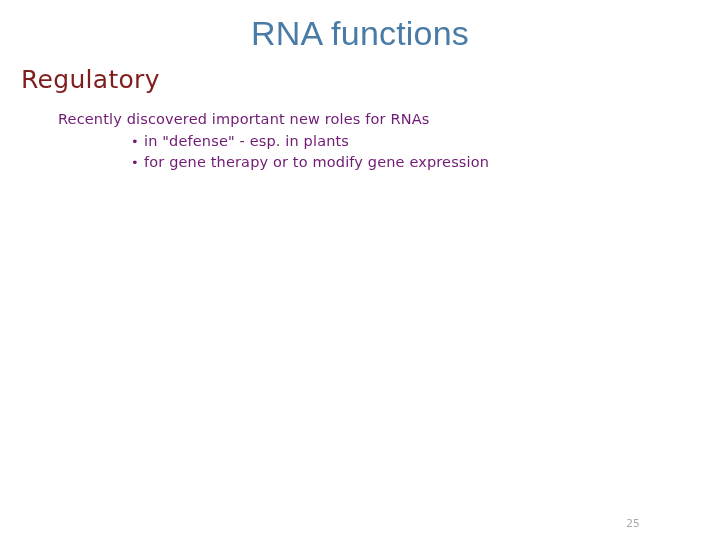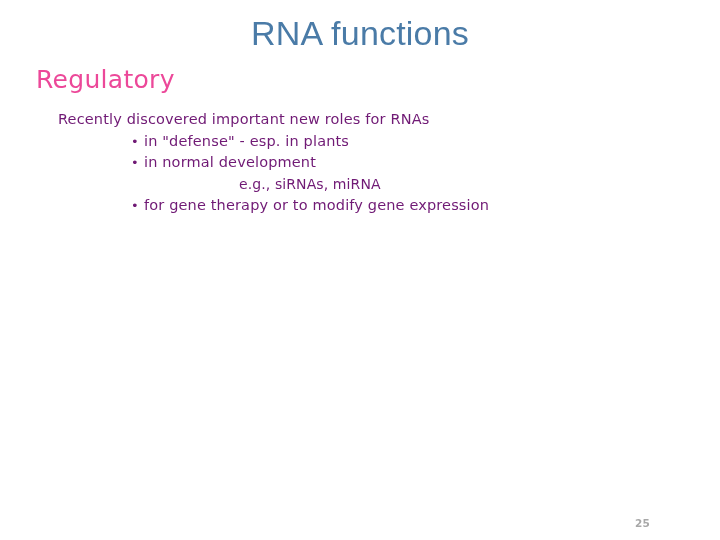--- a/index.html
+++ b/index.html
@@ -31,23 +31,23 @@
     font-size: 34px;
     font-weight: 400;
     letter-spacing: 0.2px;
     line-height: 40px;
     white-space: nowrap;
   }
 
   
   #section-heading {
     position: absolute;
-    left: 36px;
+    left: 21px;
     top: 65px;
-    color: #ec4899;
+    color: #7f1d1d;
     font-family: "DejaVu Sans", sans-serif;
     font-size: 25px;
     font-weight: 400;
     line-height: 30px;
     letter-spacing: 0.3px;
     white-space: nowrap;
     text-align: right;
   }
 
   
@@ -89,28 +89,27 @@
     letter-spacing: 0.1px;
   }
 
   .line-aptamers {
     font-size: 14.5px;
   }
 
   
   #page-number {
     position: absolute;
-    right: 2px;
+    right: 12px;
     bottom: 10px;
     color: #a8a8a8;
     font-family: "DejaVu Sans", sans-serif;
     font-size: 10.5px;
     line-height: 13px;
     letter-spacing: 0.2px;
-    font-weight: bold;
   }
 </style>
 </head>
 <body>
 
 <div id="slide">
 
   <div id="slide-title">RNA functions</div>
 
   <div id="section-heading">Regulatory</div>
@@ -119,27 +118,21 @@
 
     <div class="body-line lvl-1">
       <span>Recently discovered important new roles for RNAs</span>
     </div>
 
 
     <div class="body-line lvl-4">
       <span class="bullet-glyph">•</span><span>in "defense" - esp. in plants</span>
     </div>
 
-    <div class="body-line lvl-4">
-      <span class="bullet-glyph">•</span><span>in normal development</span>
-    </div>
 
-    <div class="body-line lvl-eg line-eg">
-      <span>e.g., siRNAs, miRNA</span>
-    </div>
 
 
     <div class="body-line lvl-4">
       <span class="bullet-glyph">•</span><span>for gene therapy or to modify gene expression</span>
     </div>
 
 
   </div>
 
   <div id="page-number">25</div>

